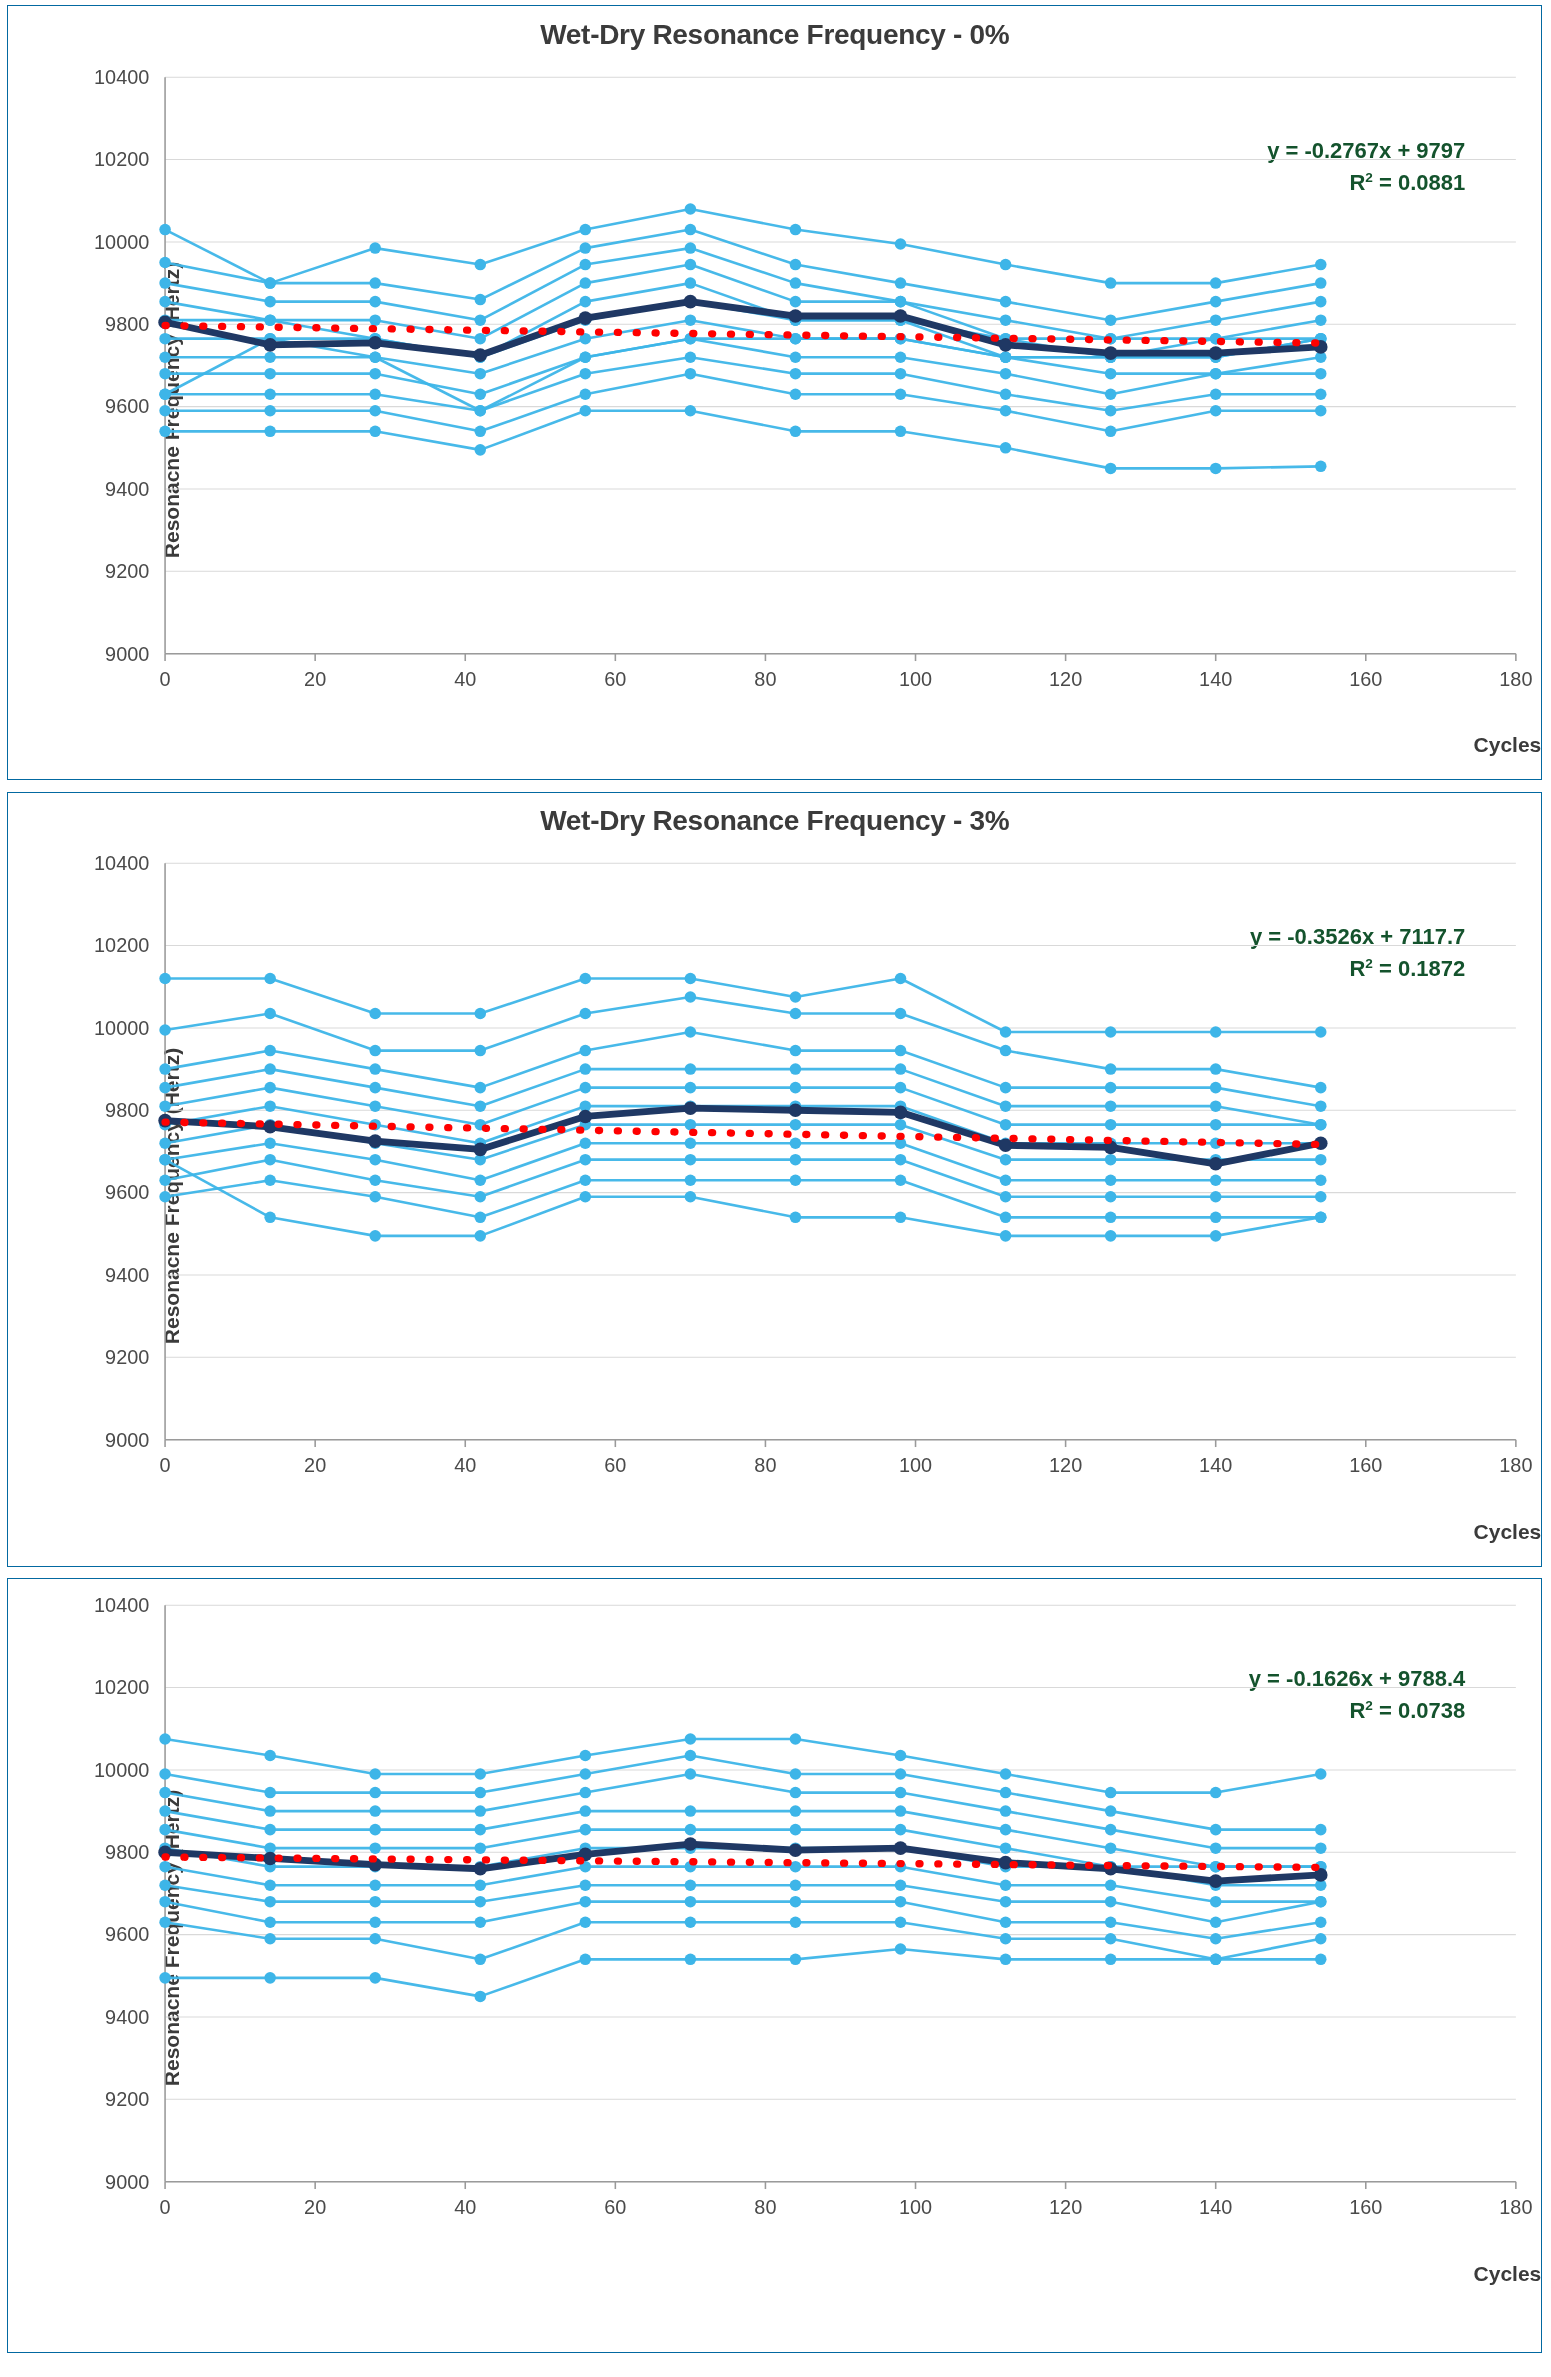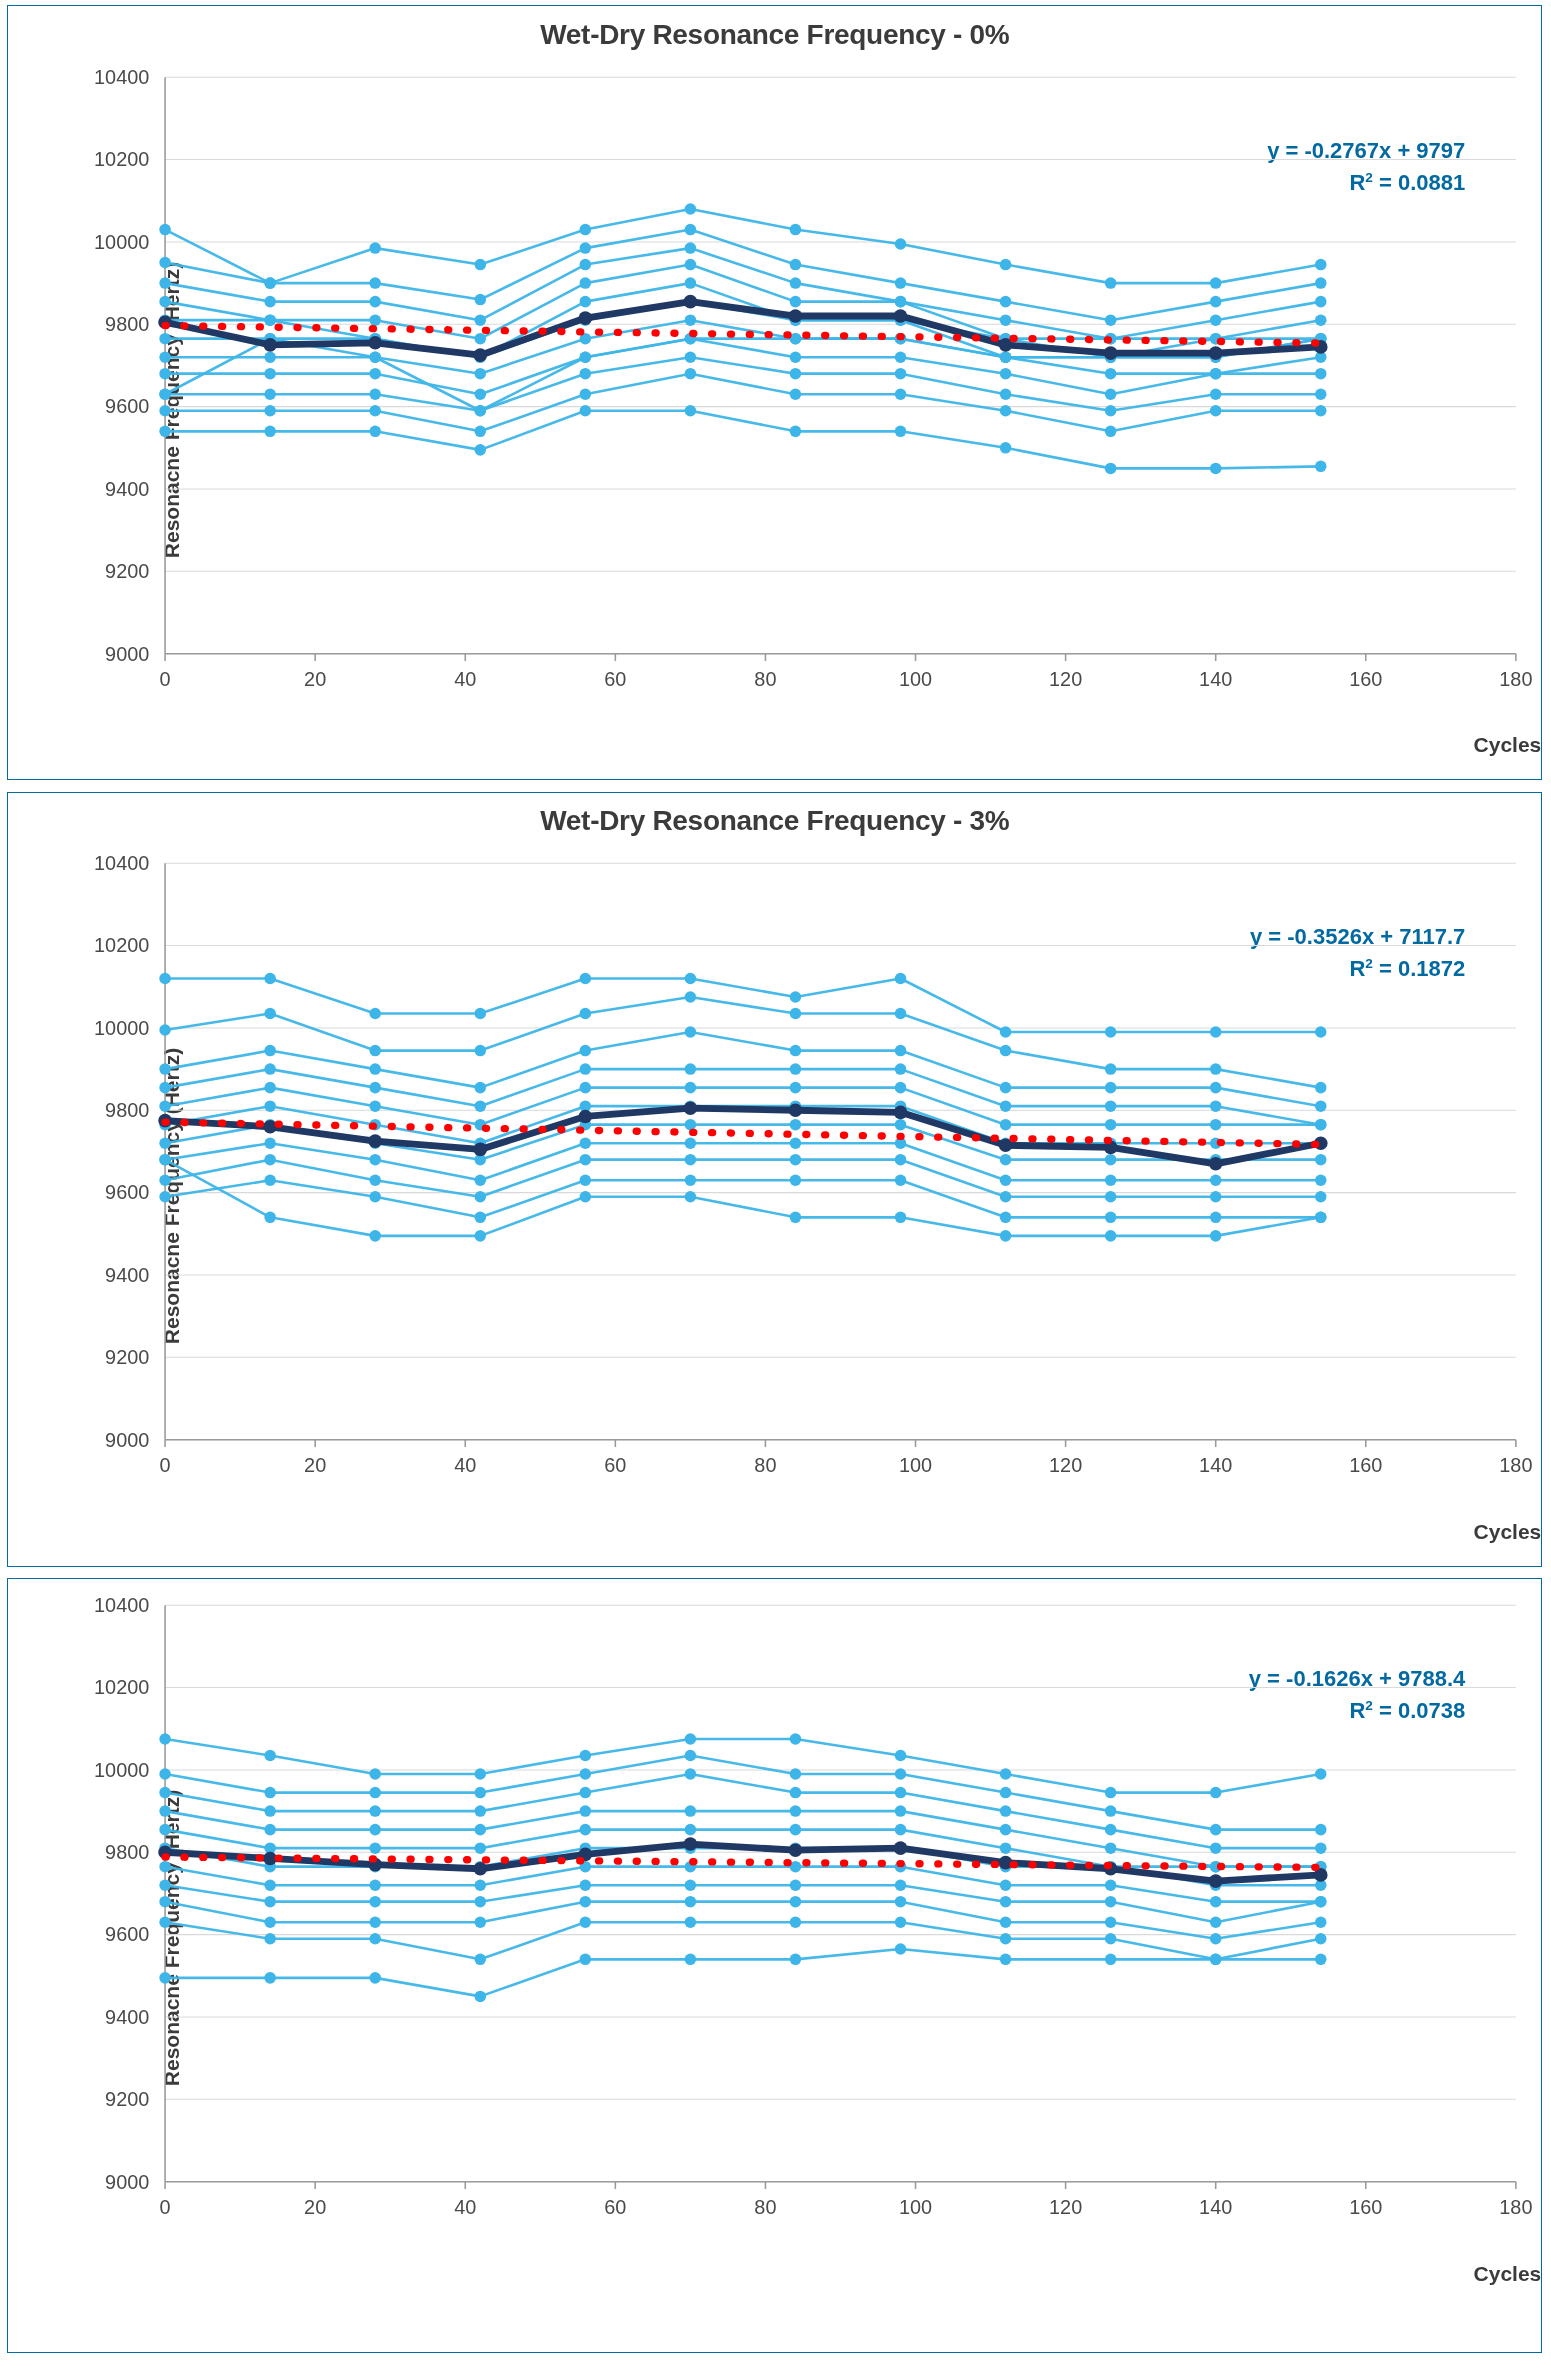--- a/index.html
+++ b/index.html
@@ -36,21 +36,21 @@
     width: 100%;
     height: 718px;
   }
   .eq-block {
     position: absolute;
     right: 76px;
     top: 84px;
     text-align: right;
     font-size: 22px;
     font-weight: bold;
-    color: #0369a1;
+    color: #14532d;
     line-height: 1.45;
   }
   .eq-block sup { font-size: 13.6px; vertical-align: super; }
   .ylabel {
     position: absolute;
     left: 15.7px;
     top: 50%;
     transform: translateY(-50%) rotate(-90deg);
     transform-origin: center center;
     font-size: 21px;

